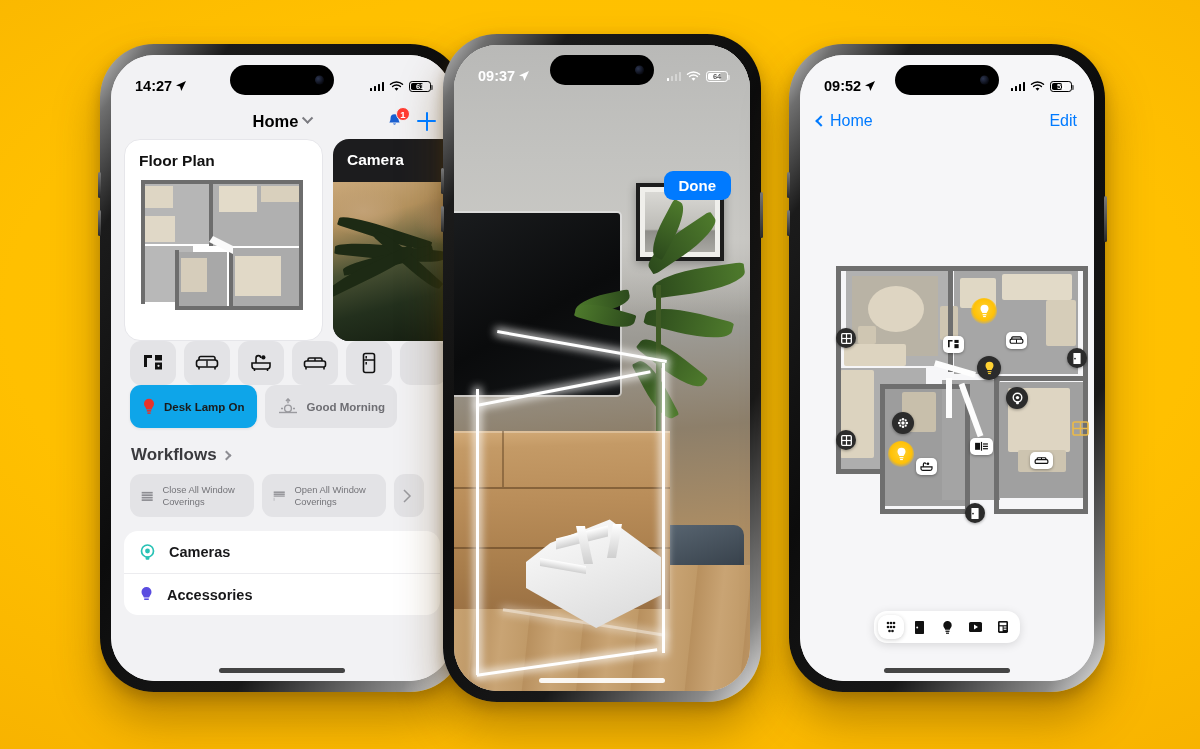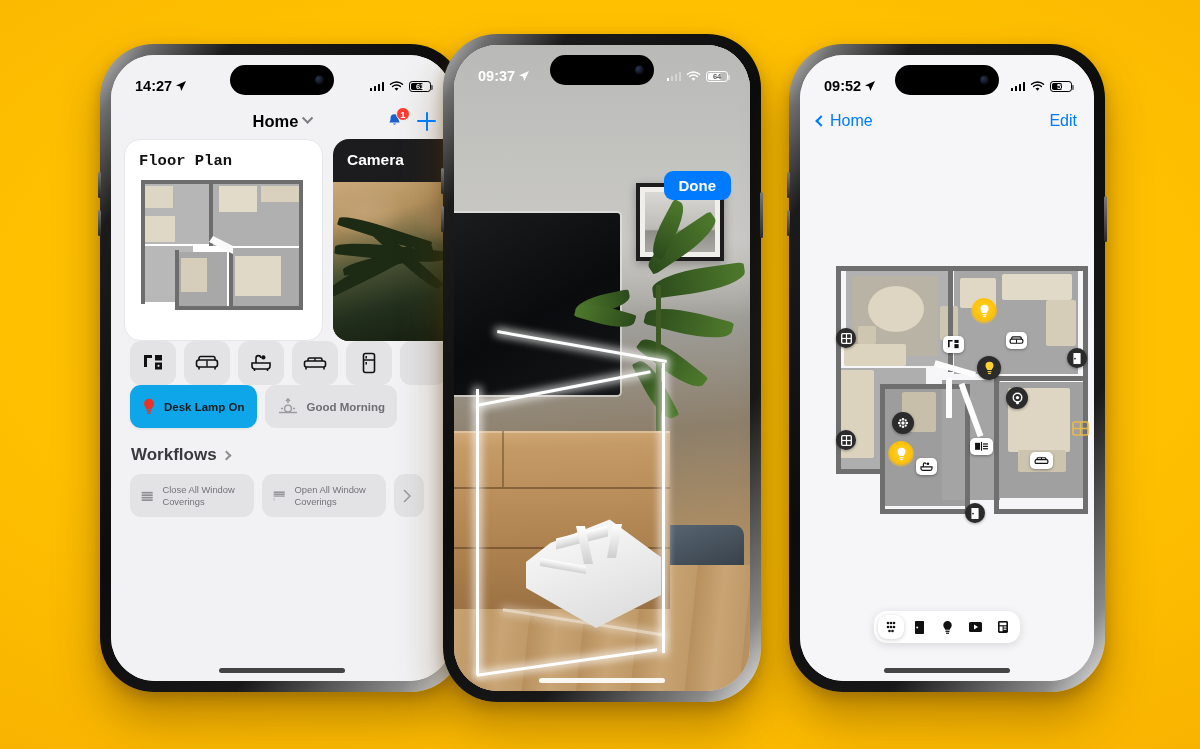--- a/index.html
+++ b/index.html
@@ -83,21 +83,21 @@
   }
   .plus-ic { width:19px;height:19px; position:relative; }
   .plus-ic::before,.plus-ic::after{content:"";position:absolute;background:#007AFF;border-radius:1px;}
   .plus-ic::before{left:0;right:0;top:8.5px;height:2px;}
   .plus-ic::after{top:0;bottom:0;left:8.5px;width:2px;}
 
   .p1-scroll { position:absolute; top:84px; left:0; right:0; bottom:0; }
   .card-row { display:flex; gap:10px; padding:0 13px; }
   .fp-card {
     width:199px; height:202px; background:#fff; border-radius:16px;
-    border:1px solid #e6e6ea; flex:none; padding:12px 0 0 14px; position:relative; overflow:hidden;font-family:Liberation Mono, monospace;
+    border:1px solid #e6e6ea; flex:none; padding:12px 0 0 14px; position:relative; overflow:hidden;
   }
   .fp-title { font-size:15.5px; font-weight:bold; color:#111; }
   .cam-card {
     width:150px; height:202px; background:#1c1c1e; border-radius:16px; flex:none;
     padding:12px 0 0 14px; position:relative; overflow:hidden;
   }
   .cam-title { font-size:15.5px; font-weight:bold; color:#fff; position:relative; z-index:3; }
   .cam-photo {
     position:absolute; left:0; right:0; top:43px; bottom:0;
     background:
@@ -431,20 +431,37 @@
               </svg>
               <span>Open All Window Coverings</span>
             </div>
             <div class="wf-chip" style="width:30px; padding:0 8px; overflow:hidden;">
               <svg width="14" height="16" viewBox="0 0 14 16">
                 <path d="M2 2 L8 8 L2 14" fill="none" stroke="#9a9a9f" stroke-width="1.5"></path>
               </svg>
             </div>
           </div>
 
+          <div class="list-card">
+            <div class="list-row">
+              <svg width="17" height="17" viewBox="0 0 17 17">
+                <circle cx="8.5" cy="7" r="6" fill="none" stroke="#28C2B5" stroke-width="1.7"></circle>
+                <circle cx="8.5" cy="7" r="2.4" fill="#28C2B5"></circle>
+                <rect x="6.6" y="12.4" width="3.8" height="3.4" rx="1" fill="#28C2B5"></rect>
+              </svg>
+              <span class="list-label">Cameras</span>
+            </div>
+            <div class="list-row">
+              <svg width="15" height="18" viewBox="0 0 15 18">
+                <path d="M7.5 1a5 5 0 0 0-5 5c0 2.5 2 3.7 2.3 5.4h5.4C10.5 9.7 12.5 8.5 12.5 6a5 5 0 0 0-5-5z" fill="#5A4CE0"></path>
+                <rect x="5.2" y="12.4" width="4.6" height="1.6" fill="#5A4CE0"></rect>
+              </svg>
+              <span class="list-label">Accessories</span>
+            </div>
+          </div>
         </div>
 
         <div class="home-ind dark"></div>
       </div>
     </div>
   </div>
 
   <div class="phone" id="phone2" style="left:443px; top:34px; width:318px; height:668px;">
     <div class="btn-side" style="left:-2px; top:134px; width:3px; height:26px;"></div>
     <div class="btn-side" style="left:-2px; top:172px; width:3px; height:26px;"></div>

